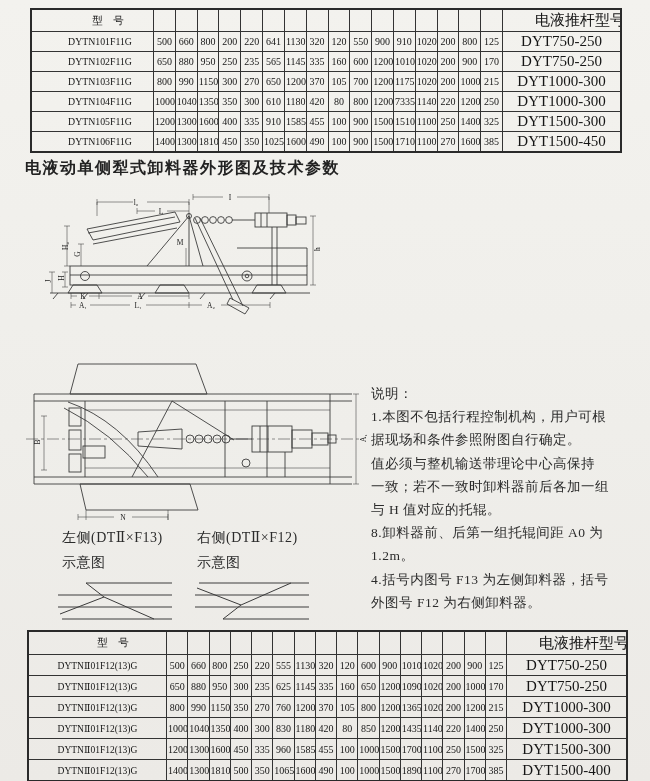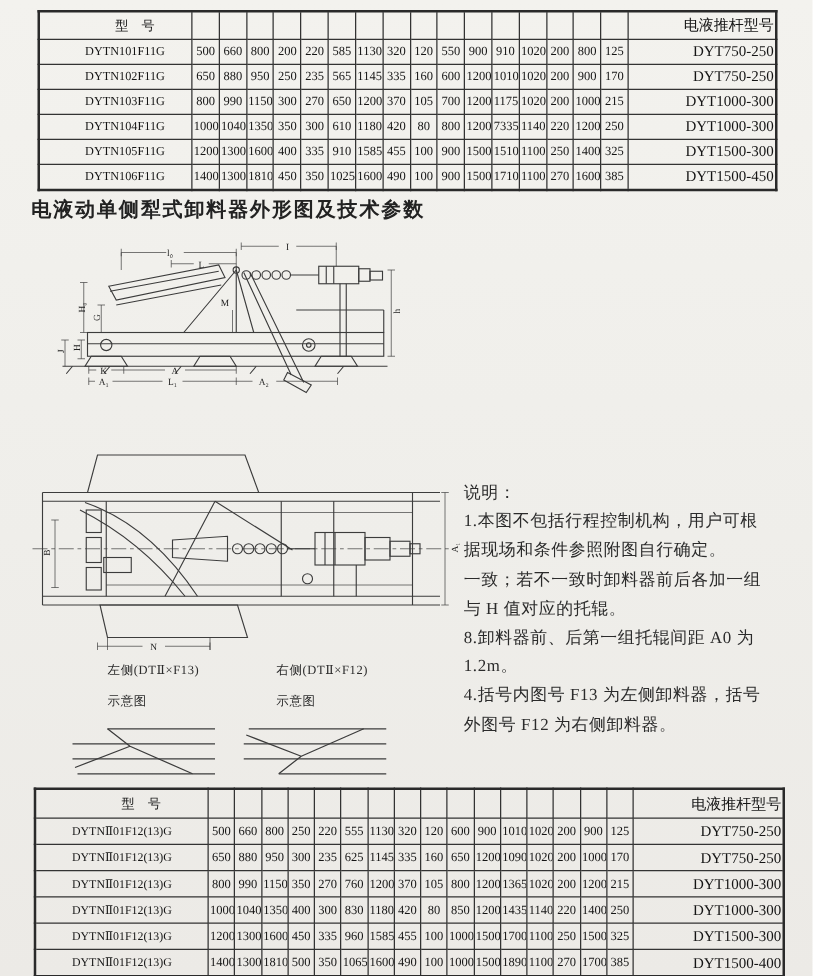--- a/index.html
+++ b/index.html
@@ -23,32 +23,32 @@
   .tbl-top td{height:19px;}
   .tbl-top th:first-child,.tbl-top td:first-child{width:88px;}
   .tbl-top th:last-child,.tbl-top td:last-child{width:84px;}
   .tbl-top td:first-child{font-size:9.8px;padding-left:16px;}
   .tbl-bottom{left:27px;top:630px;width:601px;}
   .tbl-bottom th{height:22px;}
   .tbl-bottom td{height:20px;}
   .tbl-bottom th:first-child,.tbl-bottom td:first-child{width:104px;}
   .tbl-bottom th:last-child,.tbl-bottom td:last-child{width:86px;}
   .tbl-bottom td:first-child{font-size:9.5px;}
-  .spec-table th:last-child,.spec-table td:last-child{font-size:12px;text-align:right;}
+  .spec-table th:last-child,.spec-table td:last-child{font-size:15px;}
   
   .section-title{
     position:absolute;left:25px;top:158px;font-size:16px;font-weight:bold;
     letter-spacing:1.5px;color:#222;
   }
   .notes{
     position:absolute;left:371px;top:382px;width:268px;
     font-size:13.5px;line-height:23.2px;color:#2b2b2b;letter-spacing:.5px;
   }
   .notes .line{white-space:nowrap;}
-  .schem-title{position:absolute;font-size:10px;color:#2b2b2b;letter-spacing:.5px;margin-left:24px;}
+  .schem-title{position:absolute;font-size:14px;color:#2b2b2b;letter-spacing:.5px;}
   
   .drawing{position:absolute;}
   .drawing text{font-family:"Liberation Serif","DejaVu Serif",serif;}
 </style>
 </head>
 <body>
 
 <div class="page">
 
   <table class="spec-table tbl-top">
@@ -75,21 +75,21 @@
         </tr>
       </thead>
       <tbody>
         <tr>
           <td>DYTN101F11G</td>
           <td>500</td>
           <td>660</td>
           <td>800</td>
           <td>200</td>
           <td>220</td>
-          <td>585</td>
+          <td>641</td>
           <td>1130</td>
           <td>320</td>
           <td>120</td>
           <td>550</td>
           <td>900</td>
           <td>910</td>
           <td>1020</td>
           <td>200</td>
           <td>800</td>
           <td>125</td>
@@ -300,20 +300,21 @@
       <text x="18" y="88" text-anchor="middle" transform="rotate(-90 17 85)">B</text>
       <text x="344" y="84" text-anchor="middle" transform="rotate(-90 343 81)">A₁</text>
       <text x="103" y="162" text-anchor="middle">N</text>
     </g>
   </svg>
 
   <div class="notes">
     <div class="line">说明：</div>
     <div class="line">1.本图不包括行程控制机构，用户可根</div>
     <div class="line">据现场和条件参照附图自行确定。</div>
+    <div class="line">值必须与整机输送带理论中心高保持</div>
     <div class="line">一致；若不一致时卸料器前后各加一组</div>
     <div class="line">与 H 值对应的托辊。</div>
     <div class="line">8.卸料器前、后第一组托辊间距 A0 为</div>
     <div class="line">1.2m。</div>
     <div class="line">4.括号内图号 F13 为左侧卸料器，括号</div>
     <div class="line">外图号 F12 为右侧卸料器。</div>
   </div>
 
   <div class="schem-title" style="left:62px;top:529px">左侧(DTⅡ×F13)</div>
   <div class="schem-title" style="left:62px;top:554px">示意图</div>

